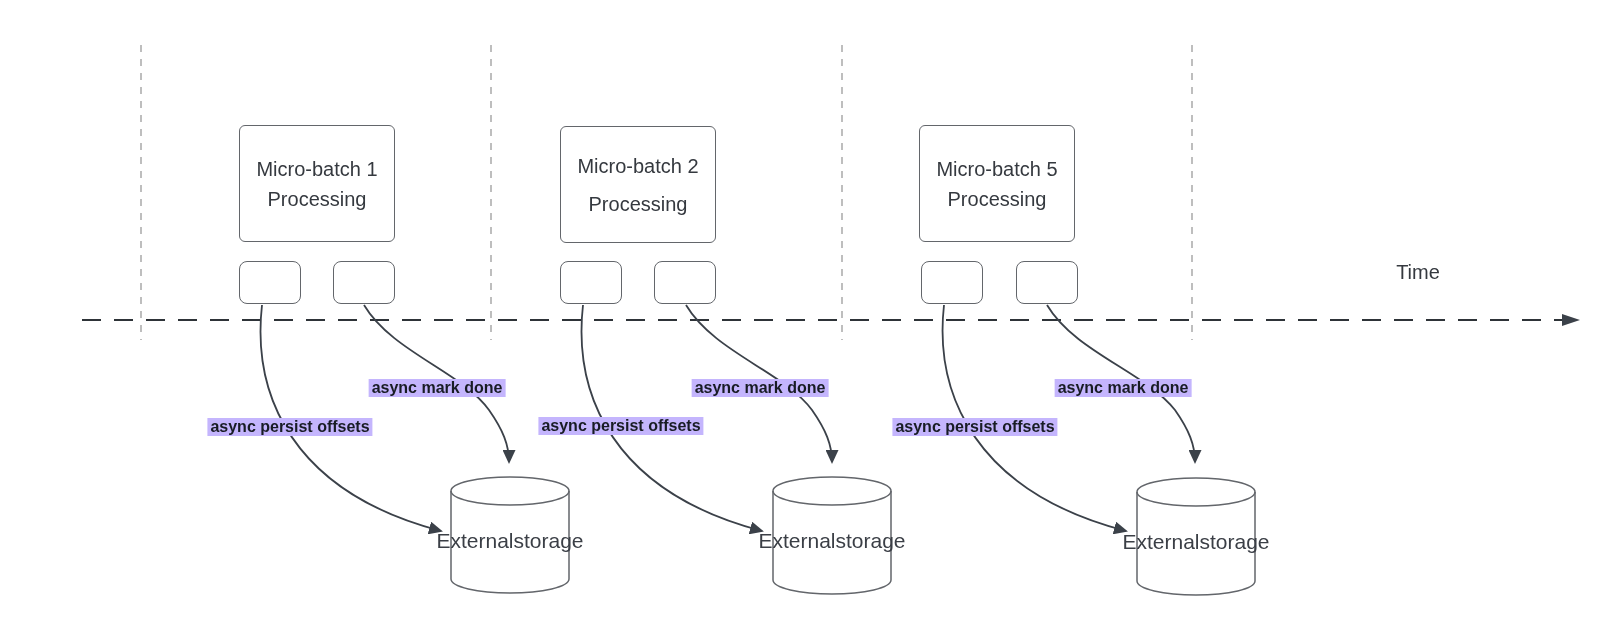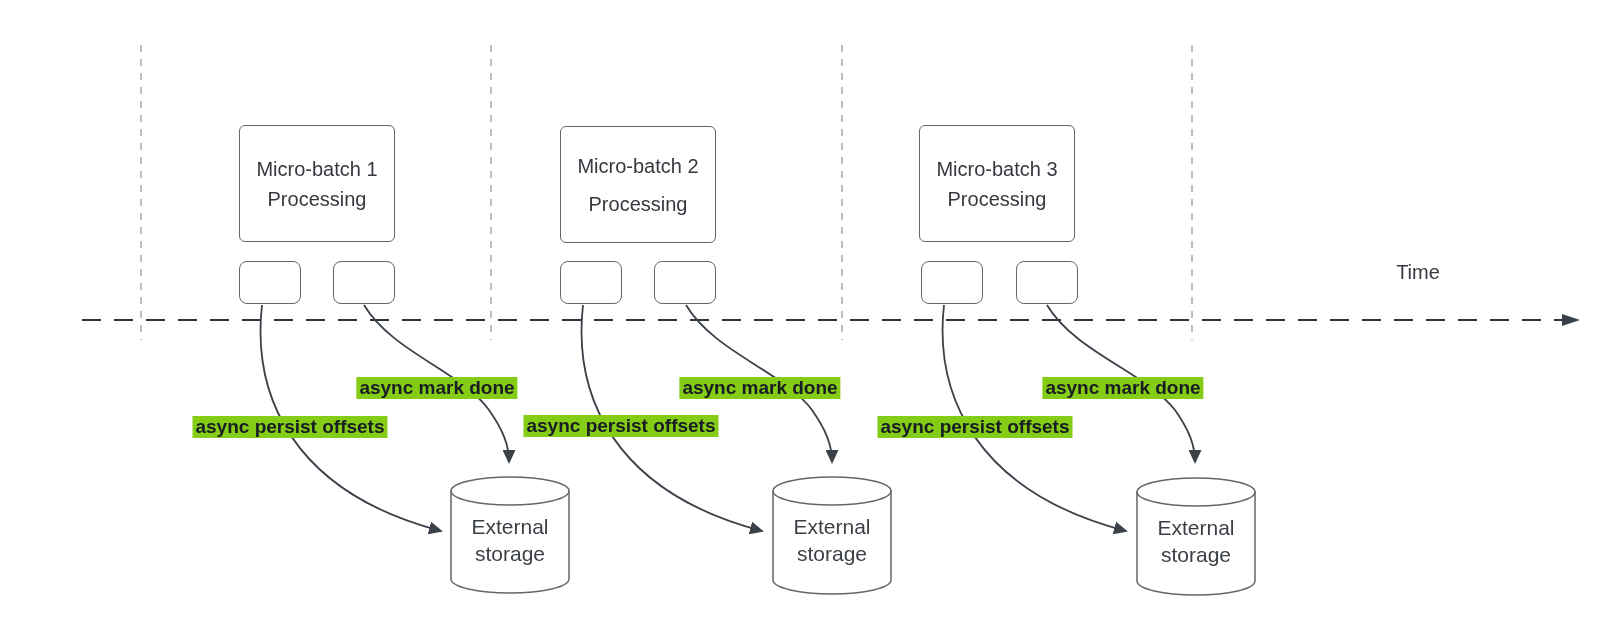--- a/index.html
+++ b/index.html
@@ -35,33 +35,33 @@
     width: 62px;
     height: 43px;
     border: 1.5px solid #63666b;
     border-radius: 8px;
     background: #ffffff;
     box-sizing: border-box;
   }
   .conn-label {
     position: absolute;
     transform: translate(-50%, -50%);
-    background: #84cc16;
+    background: #c4b5fd;
     color: #181c24;
-    font-size: 19px;
+    font-size: 16px;
     font-weight: bold;
     white-space: nowrap;
     padding: 0 3px;
   }
   .storage-label {
     position: absolute;
     width: 118px;
     height: 116px;
     display: flex;
-    flex-direction: column;
+    flex-direction: row;
     align-items: center;
     justify-content: center;
     text-align: center;
     color: #3b3f46;
     font-size: 21px;
     line-height: 27px;
     padding-top: 10px;
     box-sizing: border-box;
   }
   .time-label {
@@ -140,21 +140,21 @@
   <div class="mini-box" style="left:560px; top:261px;"></div>
   <div class="mini-box" style="left:654px; top:261px;"></div>
   <div class="conn-label" style="left:621px; top:426px;">async persist offsets</div>
   <div class="conn-label" style="left:760px; top:388px;">async mark done</div>
   <div class="storage-label" style="left:773px; top:477px;">
     <div>External</div>
     <div>storage</div>
   </div>
 
   <div class="batch-box" style="left:919px; top:125px;">
-    <div>Micro-batch 3</div>
+    <div>Micro-batch 5</div>
     <div>Processing</div>
   </div>
   <div class="mini-box" style="left:921px; top:261px;"></div>
   <div class="mini-box" style="left:1016px; top:261px;"></div>
   <div class="conn-label" style="left:975px; top:427px;">async persist offsets</div>
   <div class="conn-label" style="left:1123px; top:388px;">async mark done</div>
   <div class="storage-label" style="left:1137px; top:478px;">
     <div>External</div>
     <div>storage</div>
   </div>

